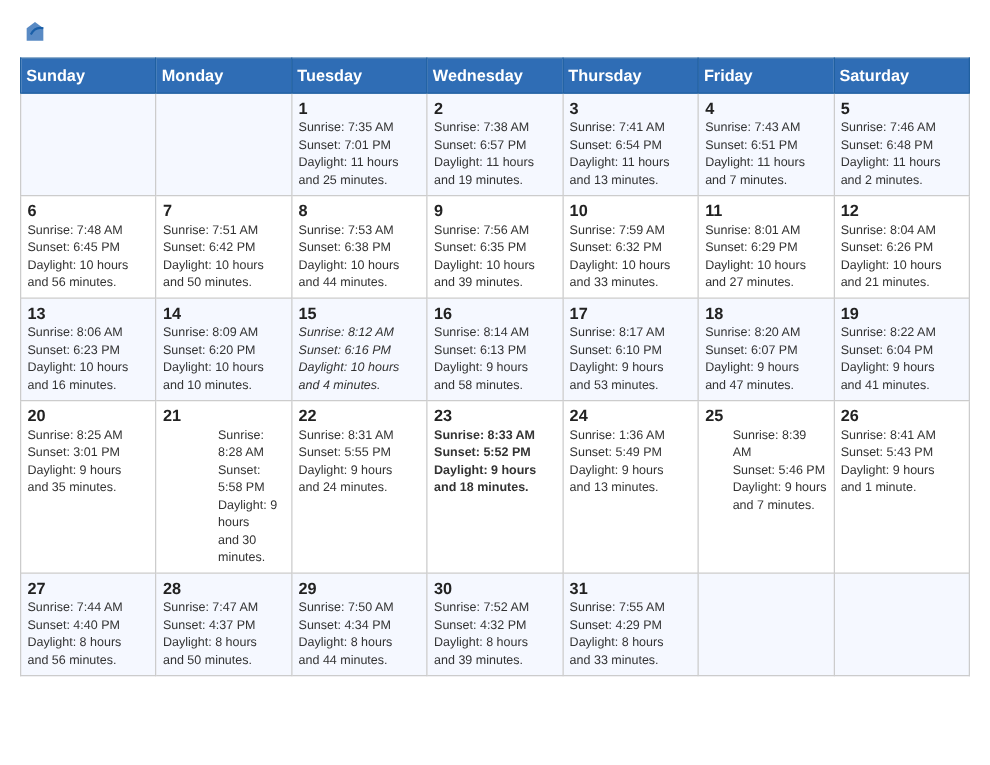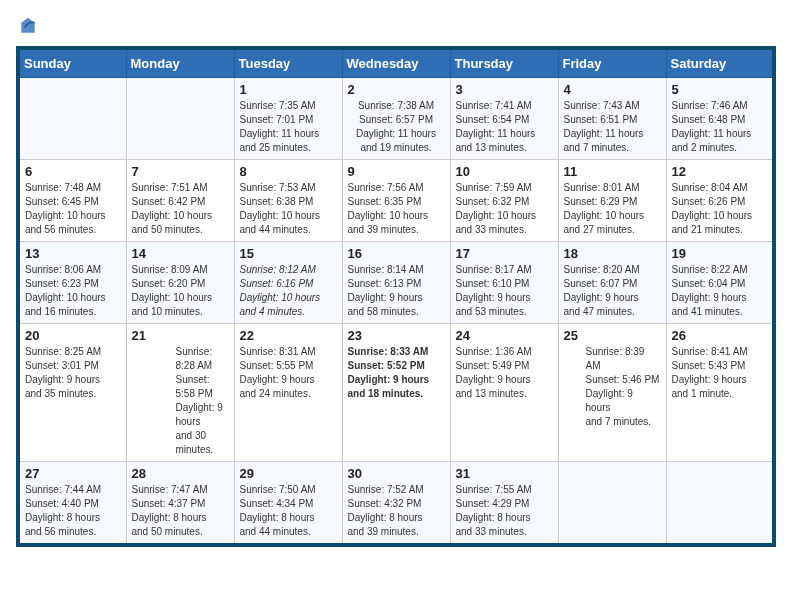--- a/index.html
+++ b/index.html
@@ -48,21 +48,21 @@
       font-weight: bold;
       color: #222;
     }
     .subtitle {
       font-size: 16px;
       color: #333;
     }
     .calendar {
       width: 100%;
       border-collapse: collapse;
-      border: 4px solid #0c4a6e;
+      border: 1px solid #0c4a6e;
     }
     .calendar th {
       background-color: #2f6db5;
       color: #fff;
       padding: 6px 4px;
       font-size: 13px;
       font-weight: bold;
       text-align: left;
       border: 1px solid #2060a0;
     }
@@ -138,21 +138,21 @@
         <td class="empty-cell"></td>
         <td>
           <span class="day-number">1</span>
           <div class="day-info" style="white-space: pre-line;">Sunrise: 7:35 AM
 Sunset: 7:01 PM
 Daylight: 11 hours
 and 25 minutes.</div>
         </td>
         <td>
           <span class="day-number">2</span>
-          <div class="day-info" style="white-space: pre-line; text-align: center;">Sunrise: 7:38 AM
+          <div class="day-info" style="white-space: pre-line;">Sunrise: 7:38 AM
 Sunset: 6:57 PM
 Daylight: 11 hours
 and 19 minutes.</div>
         </td>
         <td>
           <span class="day-number">3</span>
           <div class="day-info" style="white-space: pre-line;">Sunrise: 7:41 AM
 Sunset: 6:54 PM
 Daylight: 11 hours
 and 13 minutes.</div>

